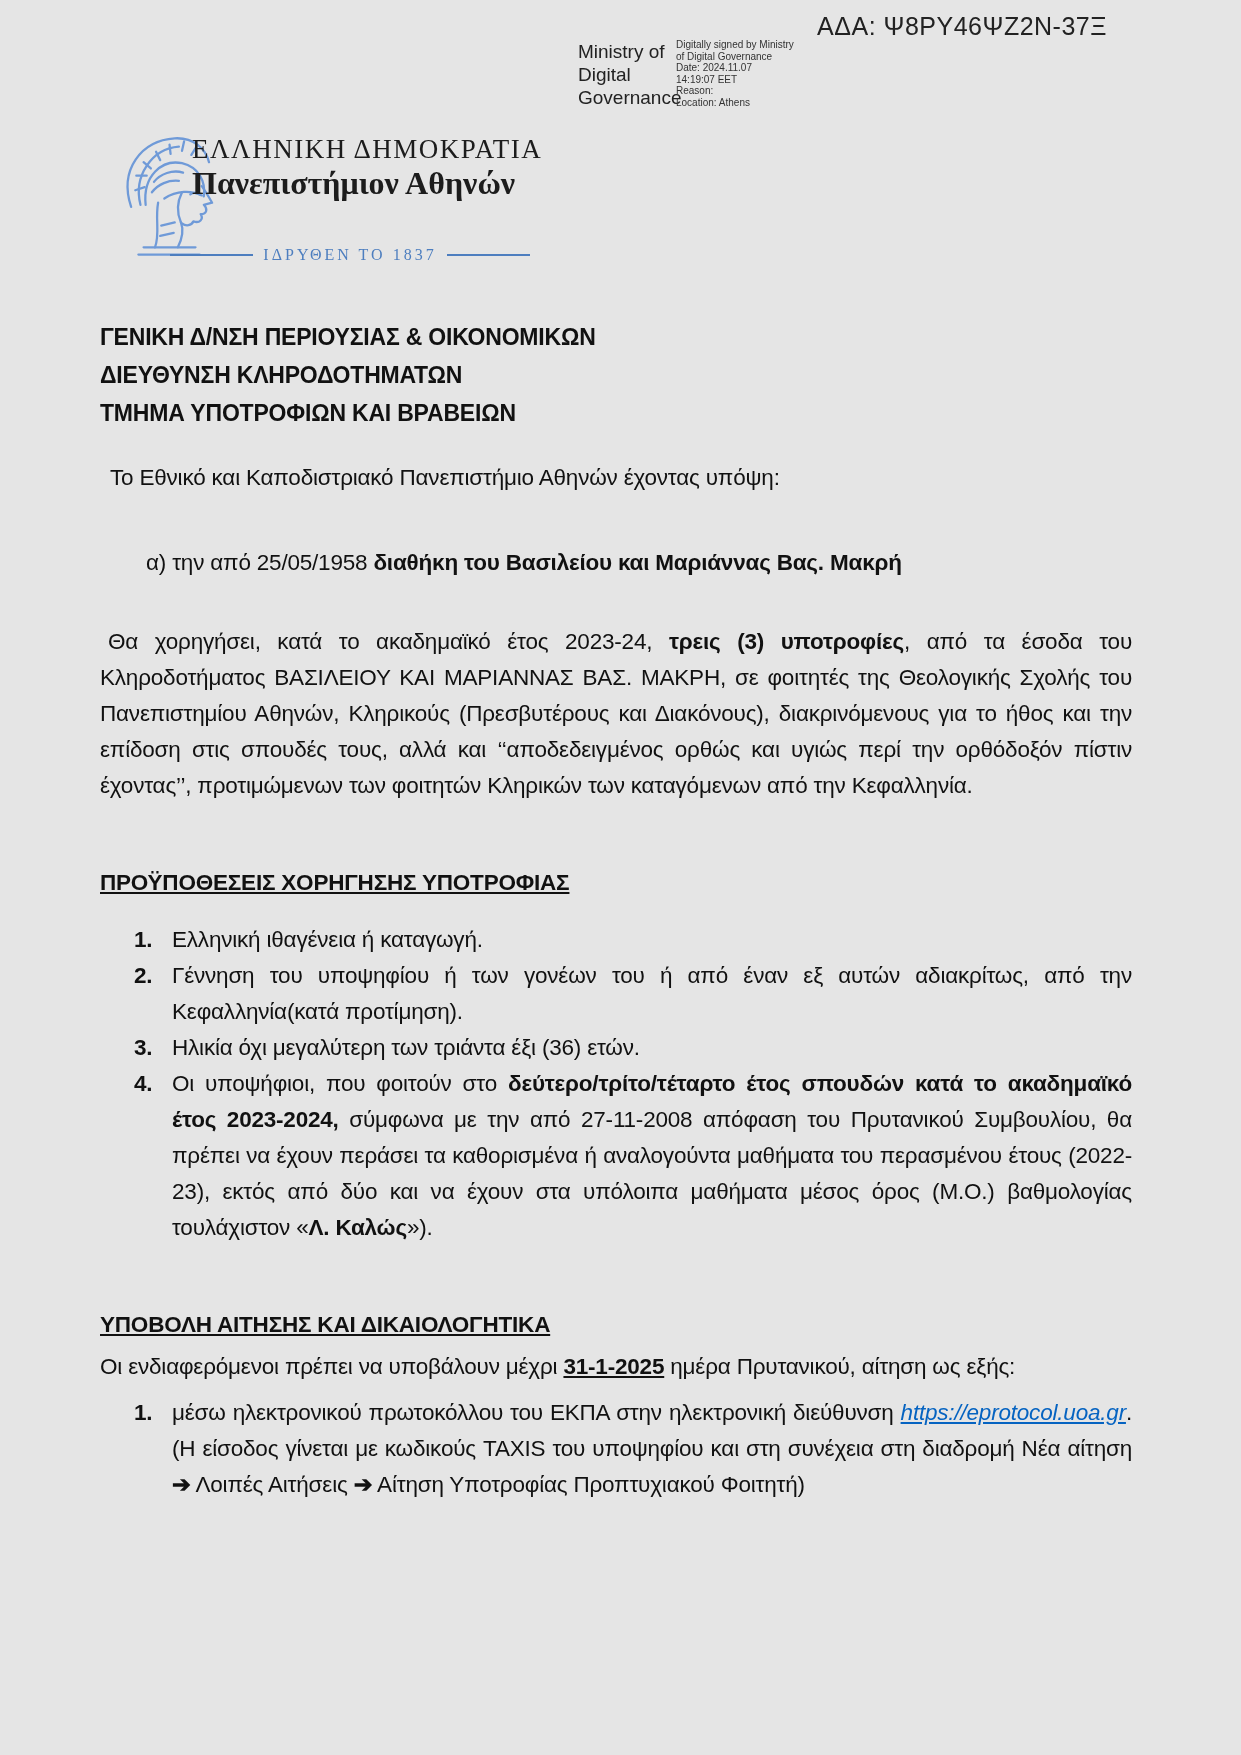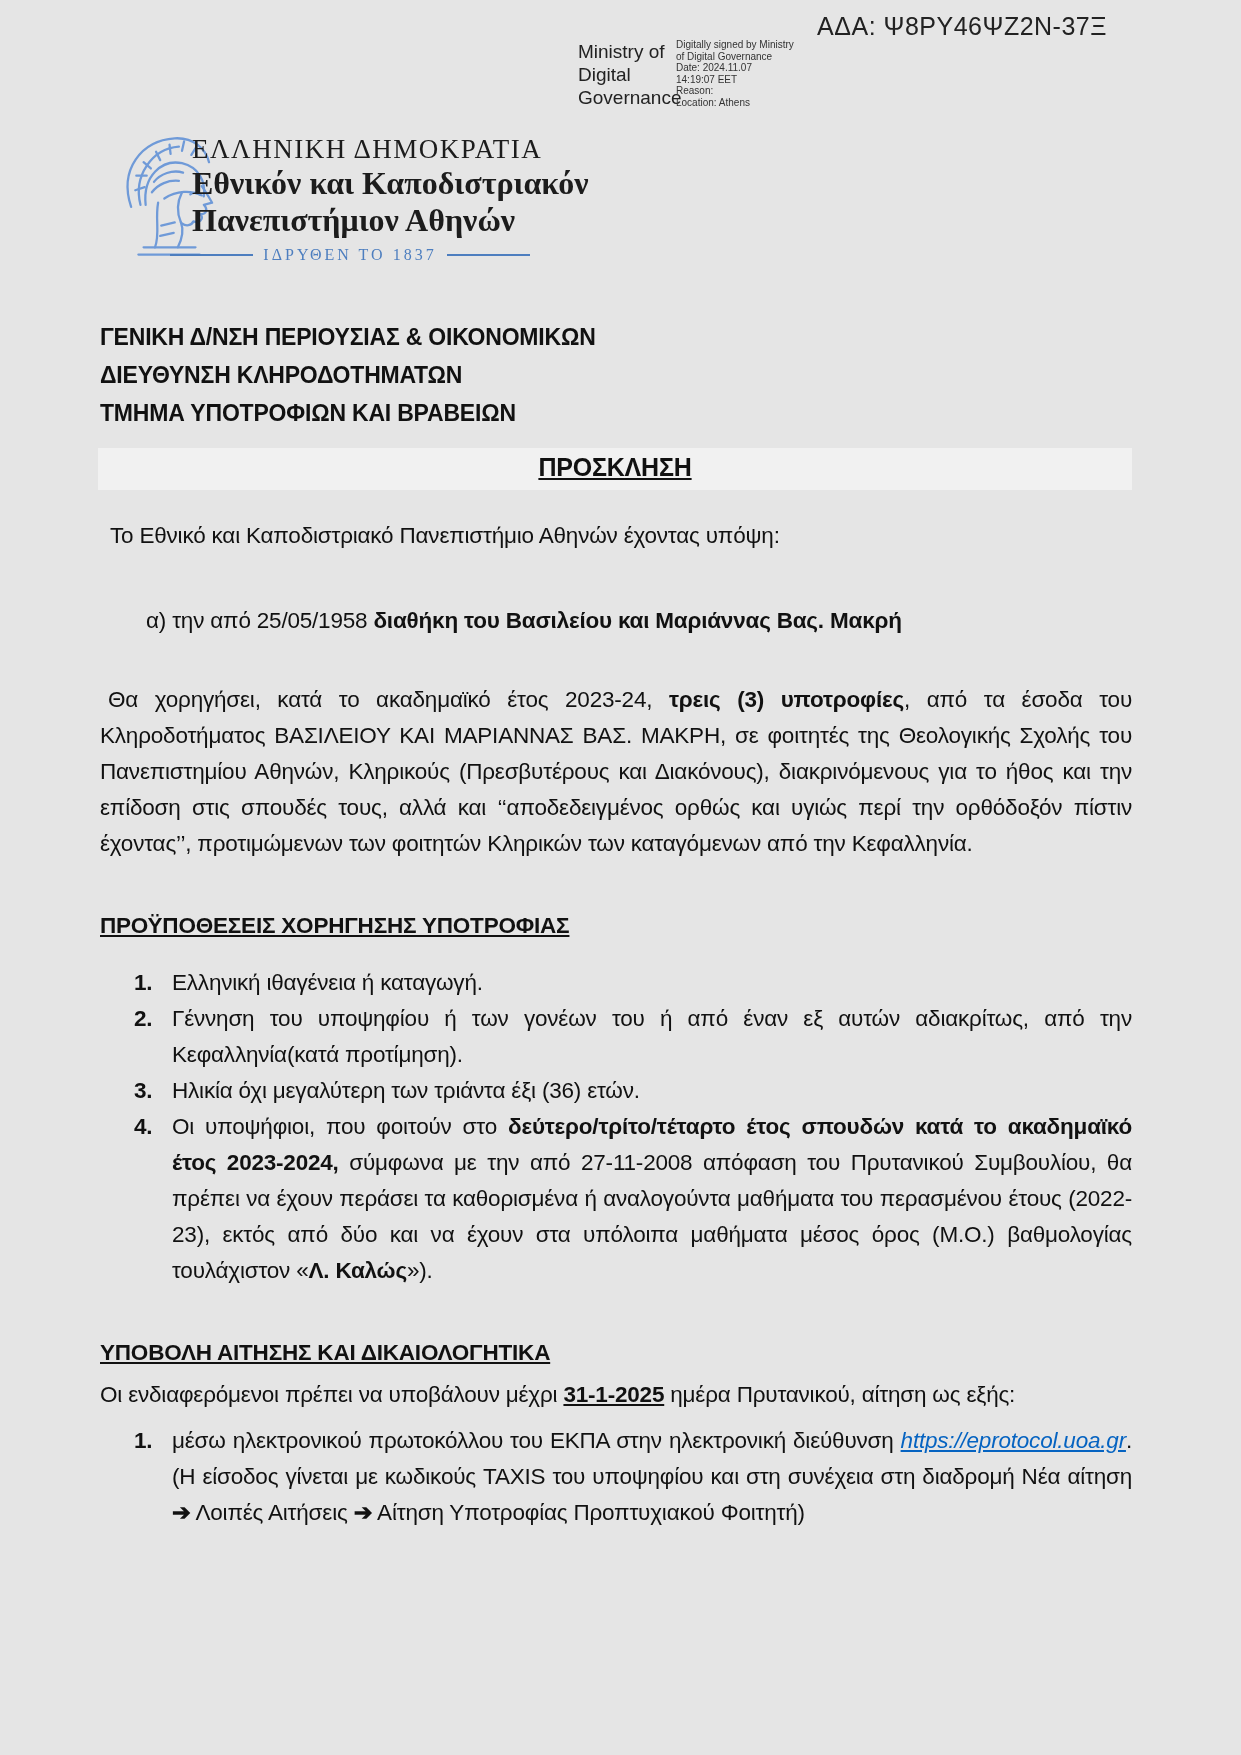--- a/index.html
+++ b/index.html
@@ -56,21 +56,21 @@
     margin-top:16px;margin-left:-2px;width:1034px;
     background:#f1f1f1;text-align:center;padding:2px 0 4px 0;
   }
   .title-text{font-weight:700;font-size:25px;text-decoration:underline;}
   .intro{margin-top:28px;text-indent:10px;}
   .considerations{margin-top:50px;padding-left:46px;}
   .consideration{line-height:35px;}
   .just{text-align:justify;}
   .award{margin-top:44px;text-indent:8px;text-align:justify;line-height:36px;}
   .section-heading{
-    margin-top:46px;font-weight:700;text-decoration:underline;
+    margin-top:61px;font-weight:700;text-decoration:underline;
     font-size:22.5px;
   }
   .list{margin-top:22px;}
   .li{display:flex;padding-left:34px;line-height:36px;}
   .li-num{flex:0 0 38px;font-weight:700;}
   .li-txt{flex:1;}
   .sub-intro{margin-top:6px;line-height:37px;}
   .b{font-weight:700;}
   .u{text-decoration:underline;}
   .i{font-style:italic;}
@@ -116,38 +116,34 @@
 
       <path d="M74,89 C77,97 75,105 71,113"></path>
       <path d="M52,70 C49,86 54,100 49,113"></path>
       <path d="M55,92 L68,89 M54,102 L67,99"></path>
 
       <path d="M38,113 L88,113 M33,120 L92,120"></path>
     </svg>
   </div>
   <div class="emblem-text">
     <div class="republic">ΕΛΛΗΝΙΚΗ ΔΗΜΟΚΡΑΤΙΑ</div>
-    <div class="uni-line">Εθνικόν και Καποδιστριακόν</div>
     <div class="uni-line">Πανεπιστήμιον Αθηνών</div>
   </div>
   <div class="founded-row">
     <div class="founded-rule"></div>
     <div class="founded-text">ΙΔΡΥΘΕΝ ΤΟ 1837</div>
     <div class="founded-rule"></div>
   </div>
 
   <div class="content">
 
     <div class="dept-line">ΓΕΝΙΚΗ Δ/ΝΣΗ ΠΕΡΙΟΥΣΙΑΣ &amp; ΟΙΚΟΝΟΜΙΚΩΝ</div>
     <div class="dept-line">ΔΙΕΥΘΥΝΣΗ ΚΛΗΡΟΔΟΤΗΜΑΤΩΝ</div>
     <div class="dept-line">ΤΜΗΜΑ ΥΠΟΤΡΟΦΙΩΝ ΚΑΙ ΒΡΑΒΕΙΩΝ</div>
 
-    <div class="title-bar">
-      <span class="title-text">ΠΡΟΣΚΛΗΣΗ</span>
-    </div>
 
     <div class="intro">Το Εθνικό και Καποδιστριακό Πανεπιστήμιο Αθηνών έχοντας υπόψη:</div>
 
     <div class="considerations">
       <div class="consideration"><span>α) την από 25/05/1958 </span><span class="b">διαθήκη του Βασιλείου και Μαριάννας Βας. Μακρή</span></div>
     </div>
 
     <div class="award"><span>Θα χορηγήσει, κατά  το ακαδημαϊκό έτος 2023-24, </span><span class="b">τρεις (3) υποτροφίες</span><span>, από τα έσοδα του Κληροδοτήματος ΒΑΣΙΛΕΙΟΥ ΚΑΙ ΜΑΡΙΑΝΝΑΣ ΒΑΣ. ΜΑΚΡΗ, σε φοιτητές της Θεολογικής Σχολής του Πανεπιστημίου Αθηνών, Κληρικούς (Πρεσβυτέρους και Διακόνους), διακρινόμενους για το ήθος και την επίδοση στις σπουδές τους, αλλά και ‘‘αποδεδειγμένος ορθώς και υγιώς περί την ορθόδοξόν πίστιν έχοντας’’, προτιμώμενων των φοιτητών Κληρικών των καταγόμενων από την Κεφαλληνία.</span></div>
 
     <div class="section-heading">ΠΡΟΫΠΟΘΕΣΕΙΣ ΧΟΡΗΓΗΣΗΣ ΥΠΟΤΡΟΦΙΑΣ</div>

